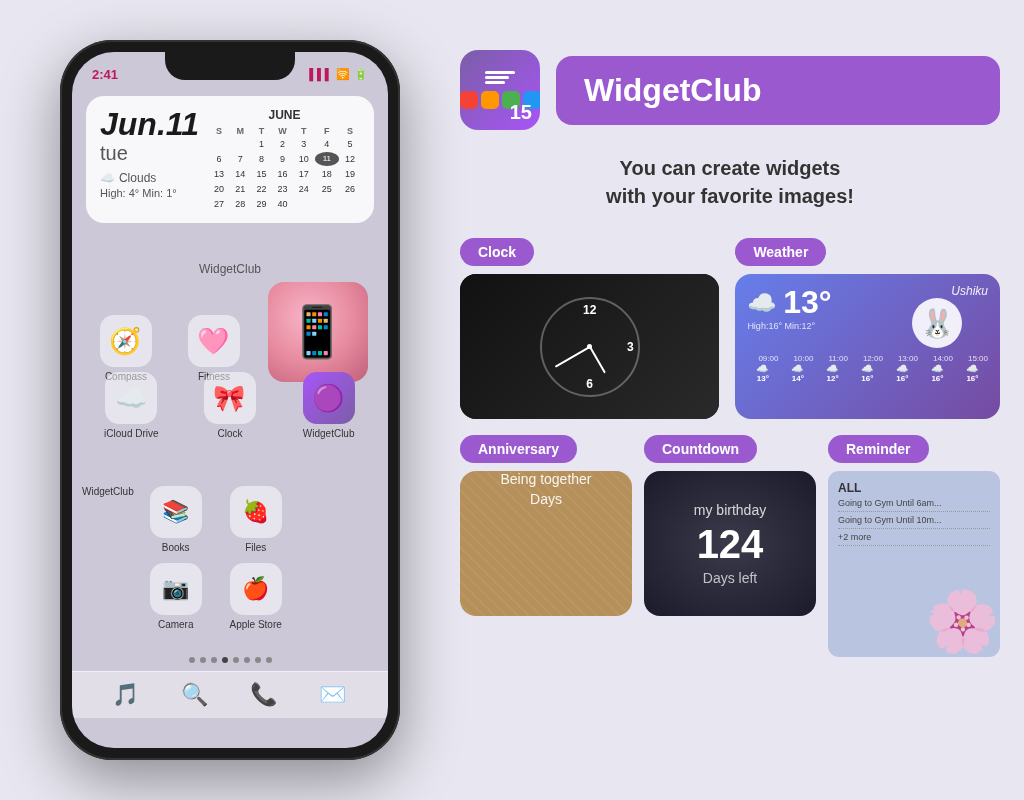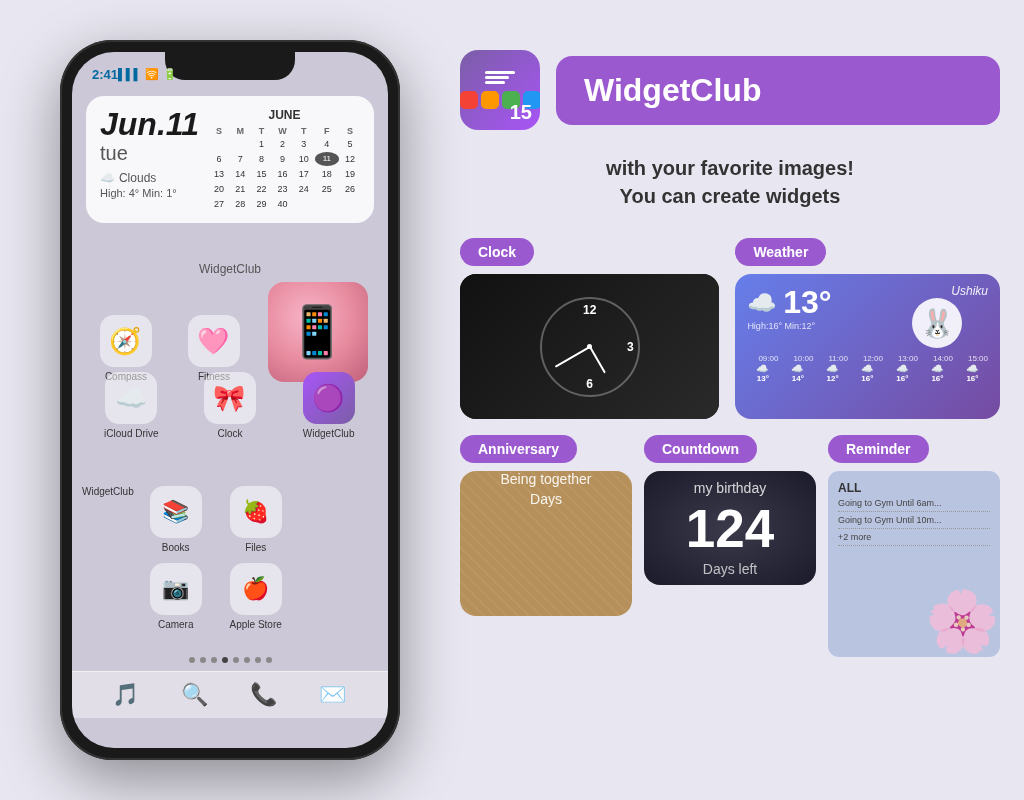--- a/index.html
+++ b/index.html
@@ -51,27 +51,27 @@
       border-radius: 0 0 20px 20px;
       z-index: 10;
     }
     .status-bar {
       position: absolute;
       top: 0;
       left: 0;
       right: 0;
       height: 36px;
       display: flex;
-      justify-content: flex-start;
+      justify-content: space-between;
       align-items: center;
       padding: 8px 20px 0;
       z-index: 11;
       font-size: 13px;
       font-weight: 600;
-      color: #0369a1;
+      color: #be185d;
     }
     .status-time { font-weight: 700; }
     .status-icons { display: flex; gap: 4px; align-items: center; font-size: 11px; }
 
     
     .phone-widget {
       position: absolute;
       top: 44px;
       left: 14px;
       right: 14px;
@@ -328,29 +328,29 @@
       justify-content: flex-start;
       gap: 4px;
     }
     .anniv-text { font-size: 14px; color: rgba(255,255,255,0.9); font-weight: 500; }
     .anniv-num { font-size: 60px; font-weight: 800; color: #fff; line-height: 1; }
     .anniv-days { font-size: 14px; color: rgba(255,255,255,0.9); }
 
     
     .countdown-preview {
       background: radial-gradient(ellipse at center, #3a3a4a 0%, #1a1a2a 100%);
-      height: 114px;
+      height: 145px;
       display: flex;
       flex-direction: column;
       align-items: center;
       justify-content: center;
       gap: 6px;
     }
     .cd-label { font-size: 14px; color: rgba(255,255,255,0.8); }
-    .cd-num { font-size: 53px; font-weight: 800; color: #fff; line-height: 1; }
+    .cd-num { font-size: 40px; font-weight: 800; color: #fff; line-height: 1; }
     .cd-sublabel { font-size: 14px; color: rgba(255,255,255,0.7); }
 
     
     .reminder-preview {
       background: #b8c4e0;
       height: 186px;
       padding: 10px;
       position: relative;
       overflow: hidden;
       border-radius: 11px;
@@ -560,22 +560,22 @@
         </div>
       </div>
       <div class="wc-number">15</div>
     </div>
     <div class="wc-title-bg">
       <span class="wc-title">WidgetClub</span>
     </div>
   </div>
 
   <div class="tagline">
+    <div>You can create widgets</div>
     <div>with your favorite images!</div>
-    <div>You can create widgets</div>
   </div>
 
   <div class="widget-full-row" style="margin-bottom:16px;">
 
     <div class="widget-cat">
       <span class="cat-badge">Clock</span>
       <div class="cat-preview clock-preview">
         <div style="position:absolute;inset:0;background:linear-gradient(135deg,#111 0%,#2a2a2a 100%);"></div>
         <div class="clock-face">
           <span class="clock-num clock-12">12</span>

